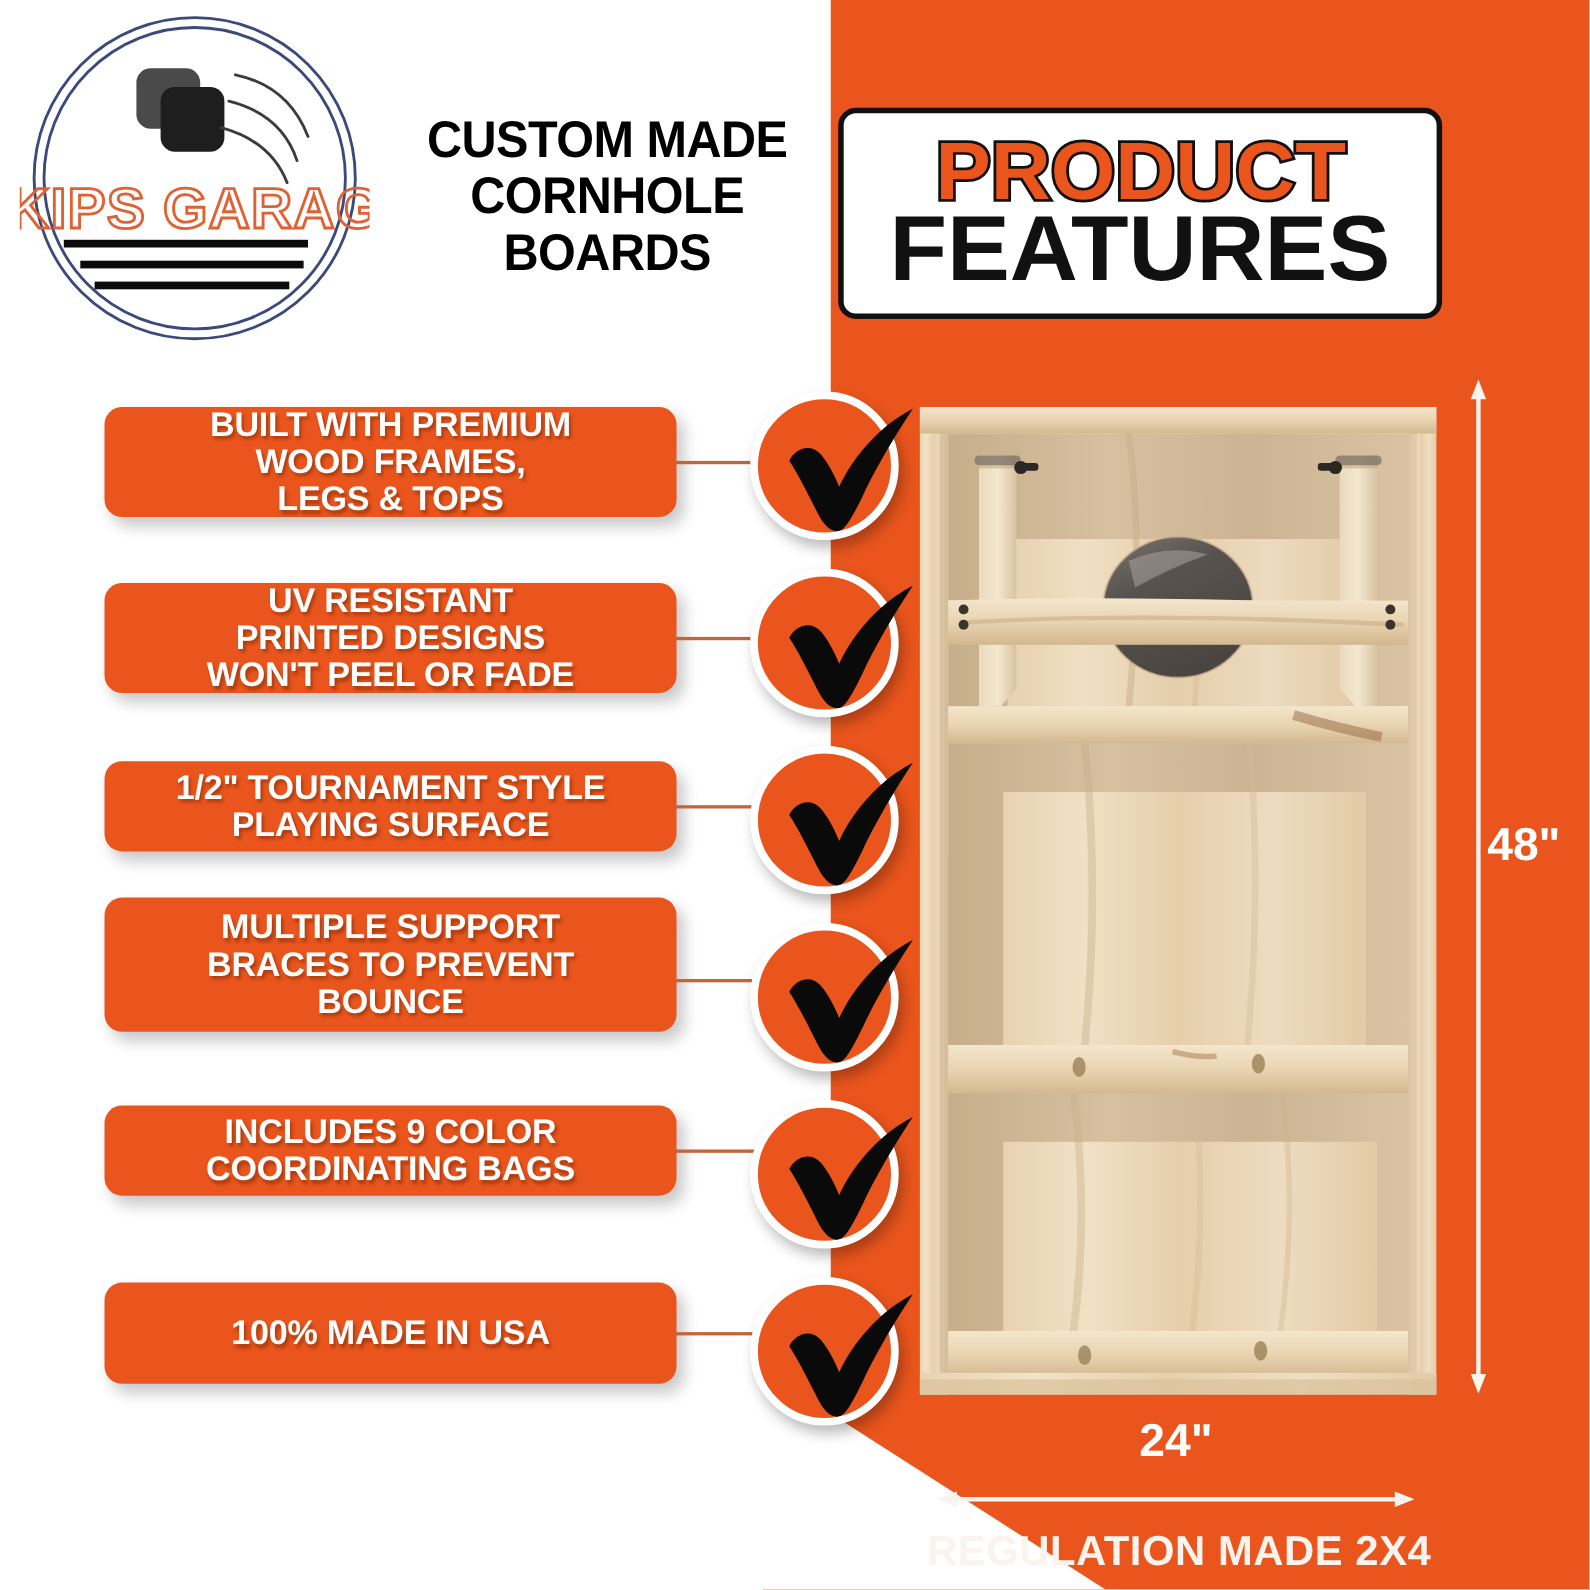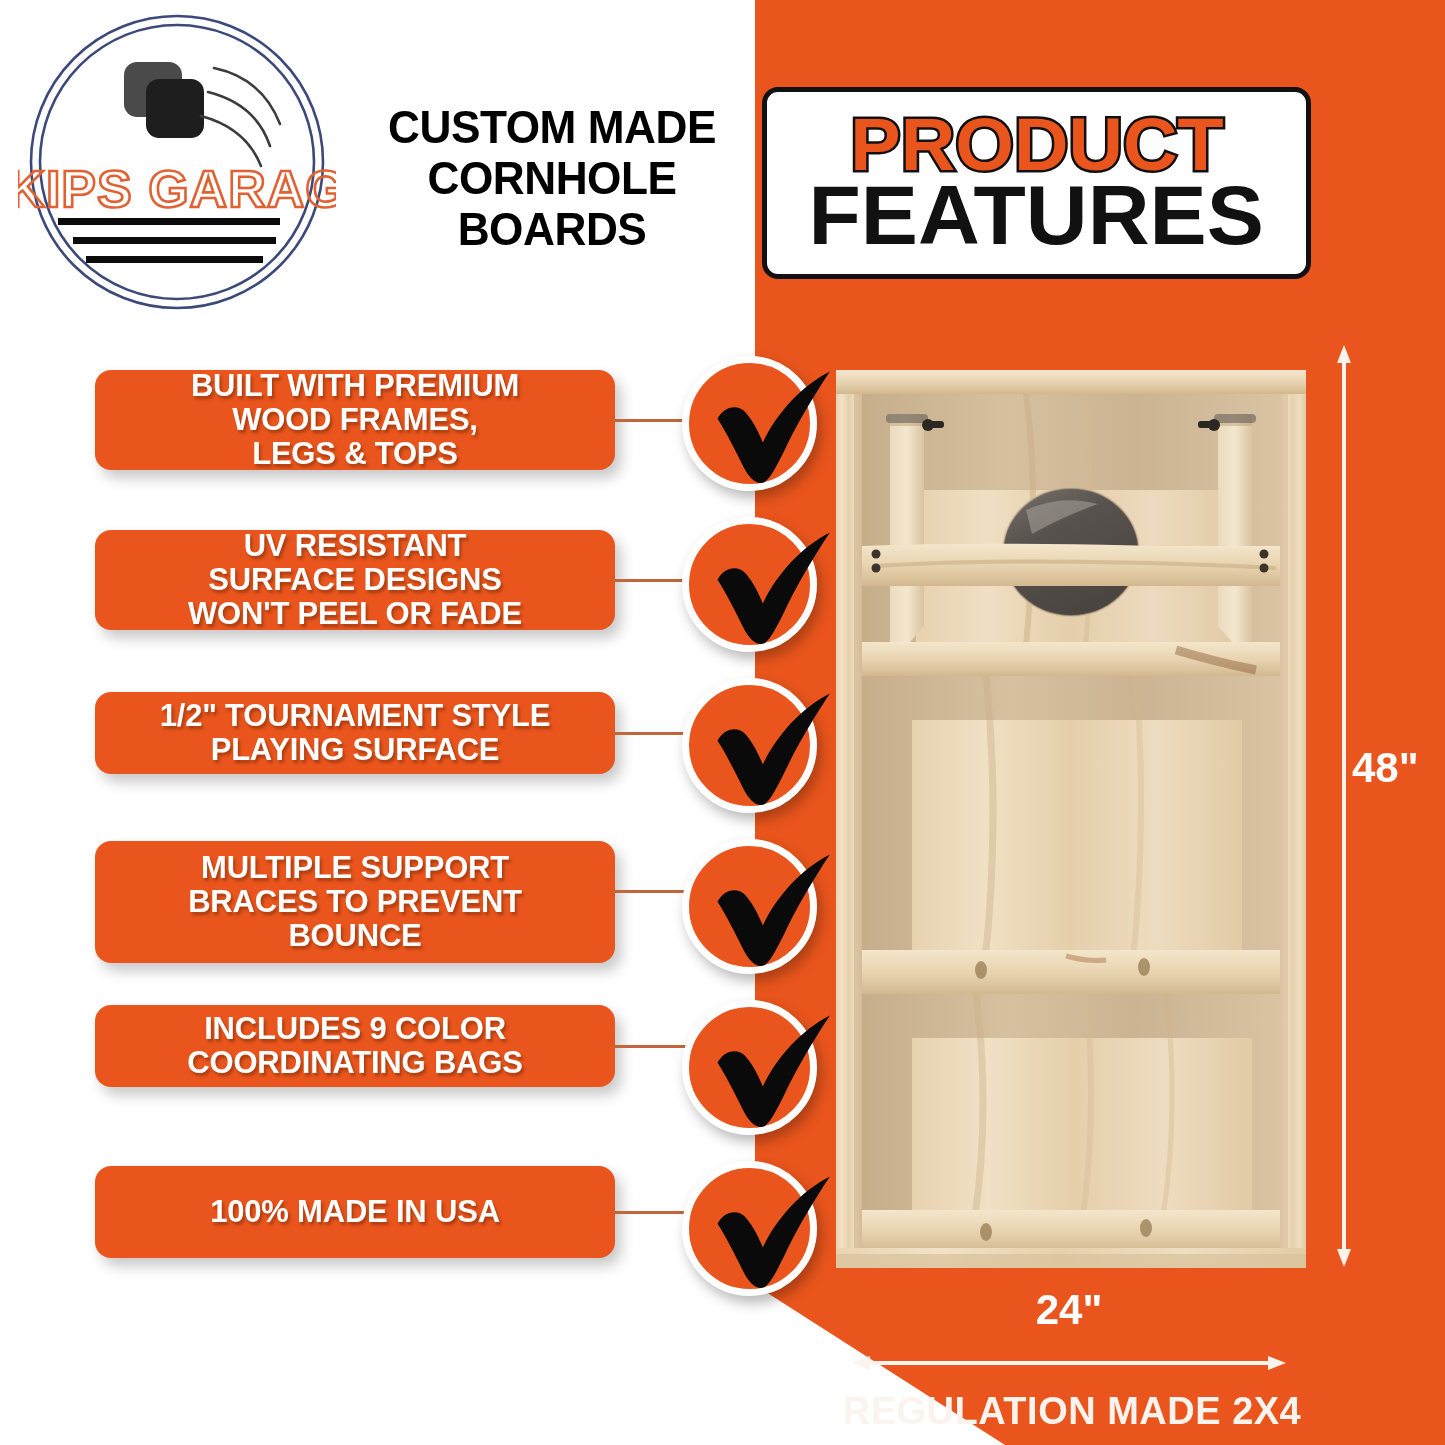--- a/index.html
+++ b/index.html
@@ -34,21 +34,21 @@
     line-height:1.08;
     letter-spacing:-0.5px;
     color:#000;
     transform:scaleX(0.94);
     transform-origin:center top;
   }
   .headline .hl-line { display:block; white-space:nowrap; }
 
   
   .pf-panel {
-    position:absolute; left:762px; top:87px; width:549px; height:192px;
+    position:absolute; left:762px; top:98px; width:549px; height:192px;
     background:#ffffff;
     border:5px solid #111111;
     border-radius:16px;
     display:flex; flex-direction:column;
     align-items:center; justify-content:center;
     overflow:hidden;
   }
   .pf-product {
     font-weight:bold;
     font-size:74px;
@@ -198,21 +198,21 @@
         <div class="check-badge" style="top: 356px;">
           <div class="circ"></div>
           <svg viewBox="0 0 140 140">
             <path d="M14 52 C20 40 34 36 43 46 C50 54 56 66 60 76 C74 46 100 18 128 4 C116 22 96 54 82 84 C74 100 68 112 62 116 C54 120 46 112 40 100 C32 84 22 64 14 52 Z" fill="#0A0A0A" transform="translate(24,22) scale(0.92)"></path>
           </svg>
         </div>
       </div>
       <div class="feature-row" style="top: 0px;">
         <div class="pill" style="top: 530px; height: 100px;">
           <div class="pill-text">UV RESISTANT
-SURFACE DESIGNS
+PRINTED DESIGNS
 WON'T PEEL OR FADE</div>
         </div>
         <div class="connector" style="top: 579px;"></div>
         <div class="check-badge" style="top: 517px;">
           <div class="circ"></div>
           <svg viewBox="0 0 140 140">
             <path d="M14 52 C20 40 34 36 43 46 C50 54 56 66 60 76 C74 46 100 18 128 4 C116 22 96 54 82 84 C74 100 68 112 62 116 C54 120 46 112 40 100 C32 84 22 64 14 52 Z" fill="#0A0A0A" transform="translate(24,22) scale(0.92)"></path>
           </svg>
         </div>
       </div>
@@ -223,21 +223,21 @@
         </div>
         <div class="connector" style="top: 732px;"></div>
         <div class="check-badge" style="top: 678px;">
           <div class="circ"></div>
           <svg viewBox="0 0 140 140">
             <path d="M14 52 C20 40 34 36 43 46 C50 54 56 66 60 76 C74 46 100 18 128 4 C116 22 96 54 82 84 C74 100 68 112 62 116 C54 120 46 112 40 100 C32 84 22 64 14 52 Z" fill="#0A0A0A" transform="translate(24,22) scale(0.92)"></path>
           </svg>
         </div>
       </div>
       <div class="feature-row" style="top: 0px;">
-        <div class="pill" style="top: 841px; height: 122px; justify-content: center;">
+        <div class="pill" style="top: 816px; height: 122px; justify-content: center;">
           <div class="pill-text">MULTIPLE SUPPORT
 BRACES TO PREVENT
 BOUNCE</div>
         </div>
         <div class="connector" style="top: 890px;"></div>
         <div class="check-badge" style="top: 839px;">
           <div class="circ"></div>
           <svg viewBox="0 0 140 140">
             <path d="M14 52 C20 40 34 36 43 46 C50 54 56 66 60 76 C74 46 100 18 128 4 C116 22 96 54 82 84 C74 100 68 112 62 116 C54 120 46 112 40 100 C32 84 22 64 14 52 Z" fill="#0A0A0A" transform="translate(24,22) scale(0.92)"></path>
           </svg>

